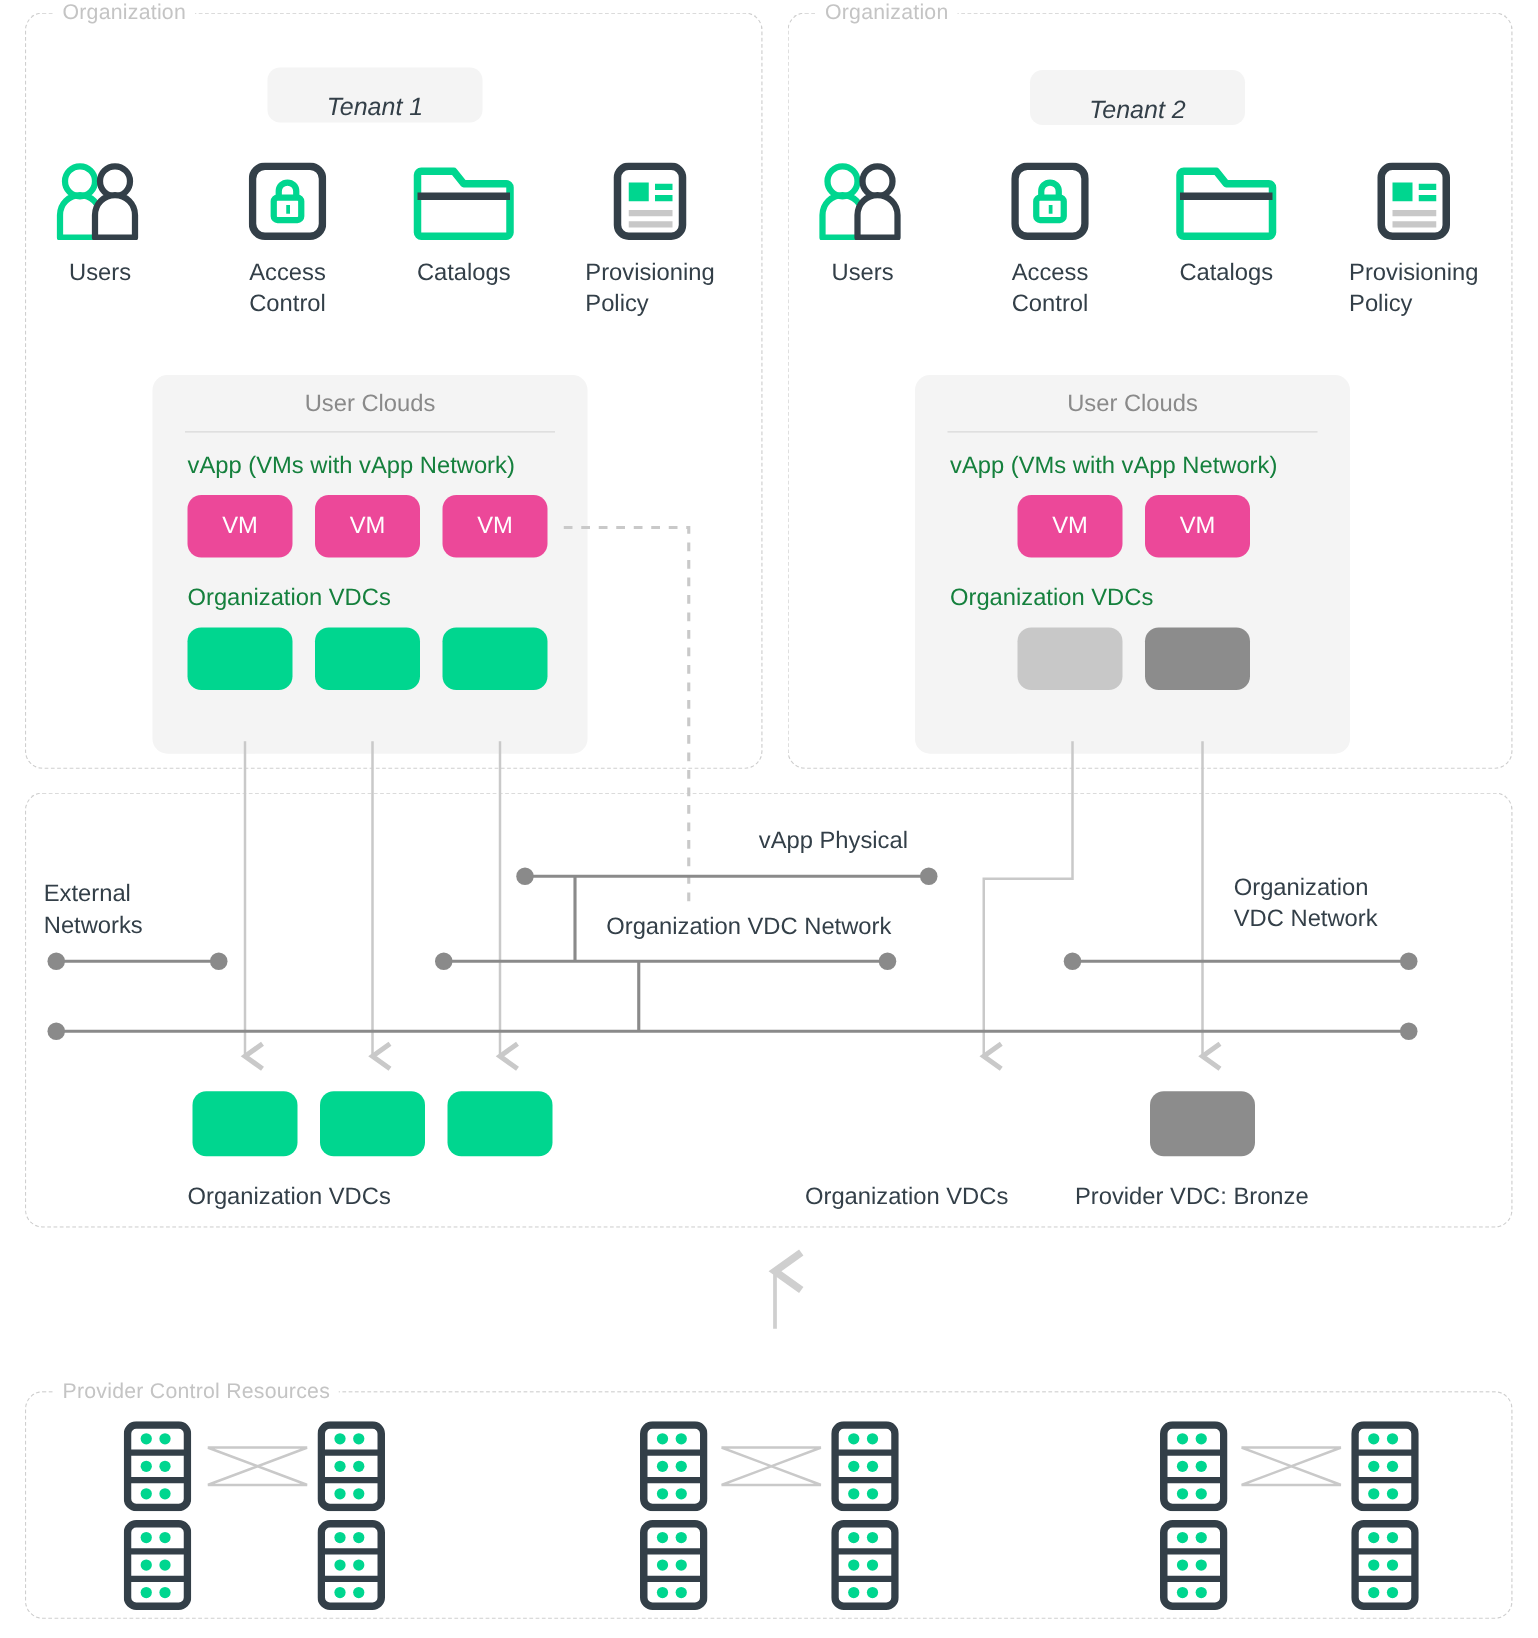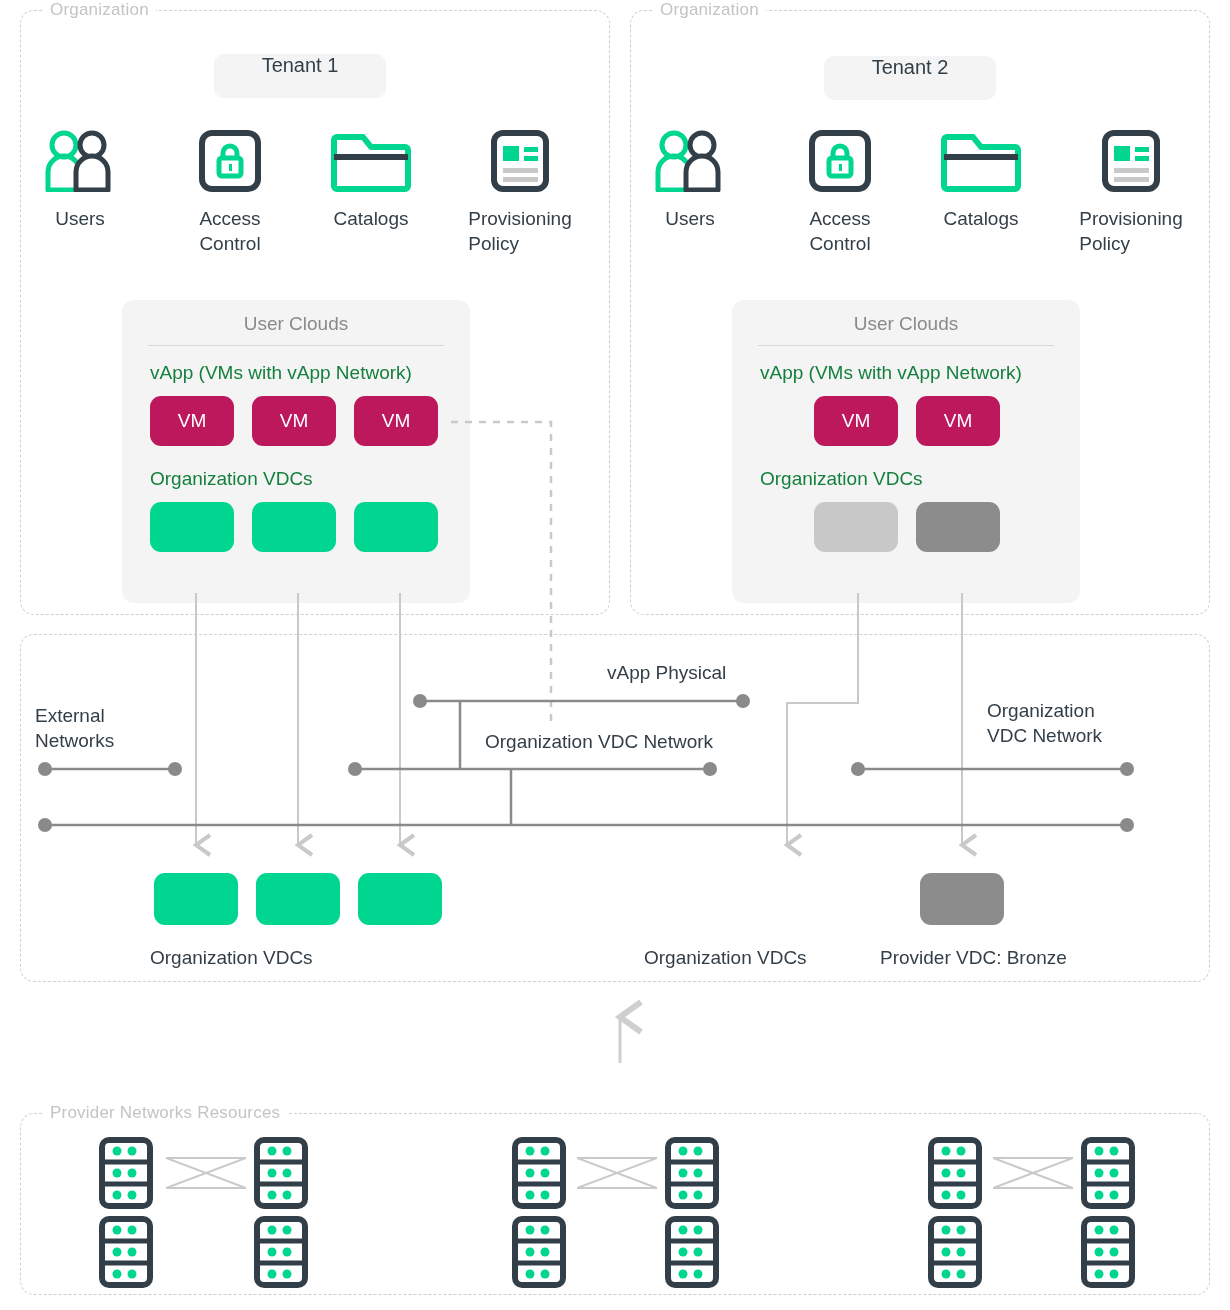--- a/index.html
+++ b/index.html
@@ -30,22 +30,22 @@
     color:#c4c4c4;
     letter-spacing:.2px;
     white-space:nowrap;
   }
 
   
   .tenant-pill {
     position:absolute;
     background:#f4f4f4;
     border-radius:10px;
-    display:flex; align-items:flex-start; justify-content:center;
-    font-size:20px; color:#333f48;
+    display:flex; align-items:flex-end; justify-content:center;
+    font-size:20px; color:#333f48;font-style:italic;
   }
 
   
   .icon-col {
     position:absolute;
     display:flex; flex-direction:column; align-items:center;
     width:130px;
   }
   .icon-col .glyph { height:62px; display:flex; align-items:flex-end; justify-content:center; }
   .icon-col .cap {
@@ -68,21 +68,21 @@
     height:1px; background:#d8d8d8;
     margin:10px 26px 0 26px;
   }
   .clouds-sub {
     font-size:19px; color:#15803d;
     padding:16px 0 0 28px;
   }
   .vm-row, .vdc-row { display:flex; padding-left:28px; gap:18px; margin-top:12px; }
   .vm {
     width:84px; height:50px; border-radius:11px;
-    background:#be185d; color:#ffffff;
+    background:#ec4899; color:#ffffff;
     display:flex; align-items:center; justify-content:center;
     font-size:19px;
   }
   .vdc-chip { width:84px; height:50px; border-radius:11px; }
 
   
   .net-label {
     position:absolute; font-size:19px; line-height:25px; color:#333f48;
     white-space:pre-line;
   }
@@ -106,21 +106,21 @@
     <span class="group-label">Organization</span>
   </div>
 
   <div class="group" style="left:630px; top:10px; width:580px; height:605px;">
     <span class="group-label">Organization</span>
   </div>
 
   <div class="group" style="left:20px; top:634px; width:1190px; height:348px;"></div>
 
   <div class="group" style="left:20px; top:1113px; width:1190px; height:182px;">
-    <span class="group-label">Provider Networks Resources</span>
+    <span class="group-label">Provider Control Resources</span>
   </div>
 
   <div class="tenant-pill" style="left:214px; top:54px; width:172px; height:44px;">
     <span>Tenant 1</span>
   </div>
 
   <div class="icon-col" style="left:15px; top:130px;">
     <div class="glyph">
       <svg width="80" height="62" viewBox="0 0 80 62">
         <circle cx="24" cy="15" r="12" fill="none" stroke="#00d68f" stroke-width="5"></circle>
@@ -276,21 +276,21 @@
   <div class="net-label" style="left:987px; top:698px;">Organization
 VDC Network</div>
 
   <div class="vdc-chip" style="position:absolute; left:154px; top:873px; width:84px; height:52px; background:#00d68f;"></div>
   <div class="vdc-chip" style="position:absolute; left:256px; top:873px; width:84px; height:52px; background:#00d68f;"></div>
   <div class="vdc-chip" style="position:absolute; left:358px; top:873px; width:84px; height:52px; background:#00d68f;"></div>
   <div class="vdc-chip" style="position:absolute; left:920px; top:873px; width:84px; height:52px; background:#8c8c8c;"></div>
 
   <div class="sec-label" style="left:150px; top:947px;">Organization VDCs</div>
   <div class="sec-label" style="left:644px; top:947px;">Organization VDCs</div>
-  <div class="sec-label" style="left:860px; top:947px;margin-left:20px;">Provider VDC: Bronze</div>
+  <div class="sec-label" style="left:860px; top:947px;">Provider VDC: Bronze</div>
 
   <svg class="wires">
     <defs>
       <marker id="arrowDown" markerWidth="12" markerHeight="12" refX="6" refY="9" orient="auto">
         <path d="M1 2 L6 9 L11 2" fill="none" stroke="#c9c9c9" stroke-width="2"></path>
       </marker>
       <marker id="arrowUp" markerWidth="12" markerHeight="12" refX="6" refY="3" orient="auto">
         <path d="M1 10 L6 3 L11 10" fill="none" stroke="#cfcfcf" stroke-width="2"></path>
       </marker>
     </defs>

